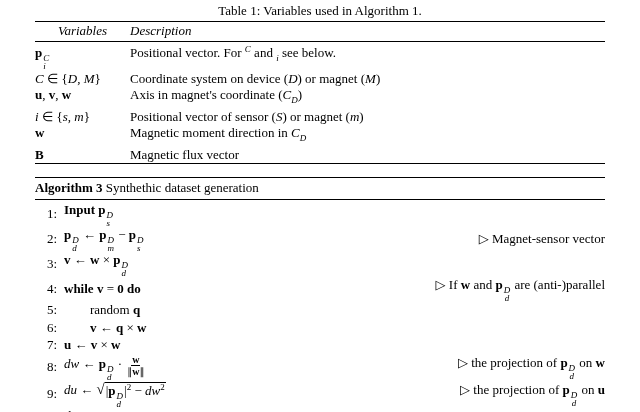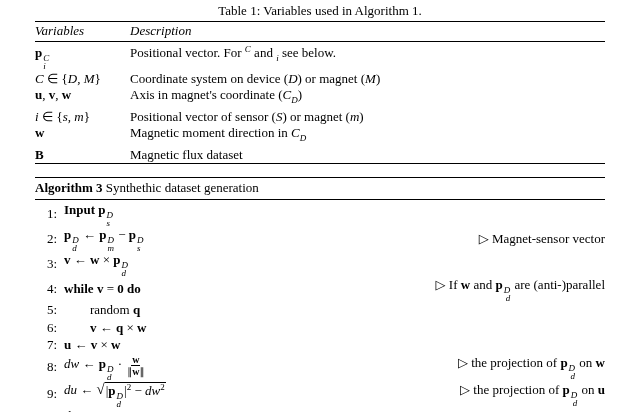--- a/index.html
+++ b/index.html
@@ -14,38 +14,38 @@
   .table-caption { text-align: center; font-size: 13px; line-height: 15px; margin-bottom: 3px; }
 
   table.vars {
     width: 100%; border-collapse: collapse; font-size: 13px;
     border-top: 1.4px solid #000; border-bottom: 1.4px solid #000;
   }
   table.vars th {
     font-style: italic; font-weight: normal; text-align: left;
     padding: 1px 0 2px; border-bottom: 0.9px solid #000; font-size: 13px;
   }
-  table.vars th:first-child { width: 95px; }
+  table.vars th:first-child { width: 95px; text-align: center; }
   table.vars td { padding: 0 0 1px; vertical-align: baseline; font-size: 13px; line-height: 15px; }
 
   .algo {
     margin-top: 13px;
     border-top: 1.4px solid #000; border-bottom: 1.4px solid #000;
     padding-bottom: 3px;
   }
   .algo-title {
     font-size: 13px; line-height: 16px; padding: 2px 0 3px;
     border-bottom: 0.9px solid #000; margin-bottom: 2px;
   }
   .algo-lines { }
   .algo-line { display: flex; align-items: center; font-size: 13px; min-height: 17.4px; }
   .line-num { width: 22px; text-align: right; margin-right: 7px; flex: none; }
   .line-code { white-space: nowrap; }
   .line-code.indent { margin-left: 26px; }
-  .line-comment { margin-left: auto; text-align: right; white-space: nowrap; }
+  .line-comment { margin-left: auto; text-align: center; white-space: nowrap; }
 
   
   .ss { display: inline-flex; flex-direction: column; font-size: 9px; line-height: 8px; vertical-align: -4px; margin: 0 1px; }
   .ss i { display: block; }
 
   
   .frac { display: inline-flex; flex-direction: column; align-items: center; font-size: 10px; line-height: 11px; vertical-align: middle; margin: 0 2px; }
   .frac .num { border-bottom: 0.8px solid #000; padding: 0 1px; }
   .frac .den { }
 
@@ -88,21 +88,21 @@
         <tr>
           <td><i>i</i> ∈ {<i>s</i>, <i>m</i>}</td>
           <td>Positional vector of sensor (<i>S</i>) or magnet (<i>m</i>)</td>
         </tr>
         <tr>
           <td><b>w</b></td>
           <td>Magnetic moment direction in <i>C<sub>D</sub></i></td>
         </tr>
         <tr>
           <td><b>B</b></td>
-          <td>Magnetic flux dataset</td>
+          <td>Magnetic flux vector</td>
         </tr>
       </tbody>
   </table>
 
   <div class="algo">
     <div class="algo-title">
       <b>Algorithm 3</b>
       <span>Synthethic dataset generation</span>
     </div>
     <div class="algo-lines" id="algo-lines">

